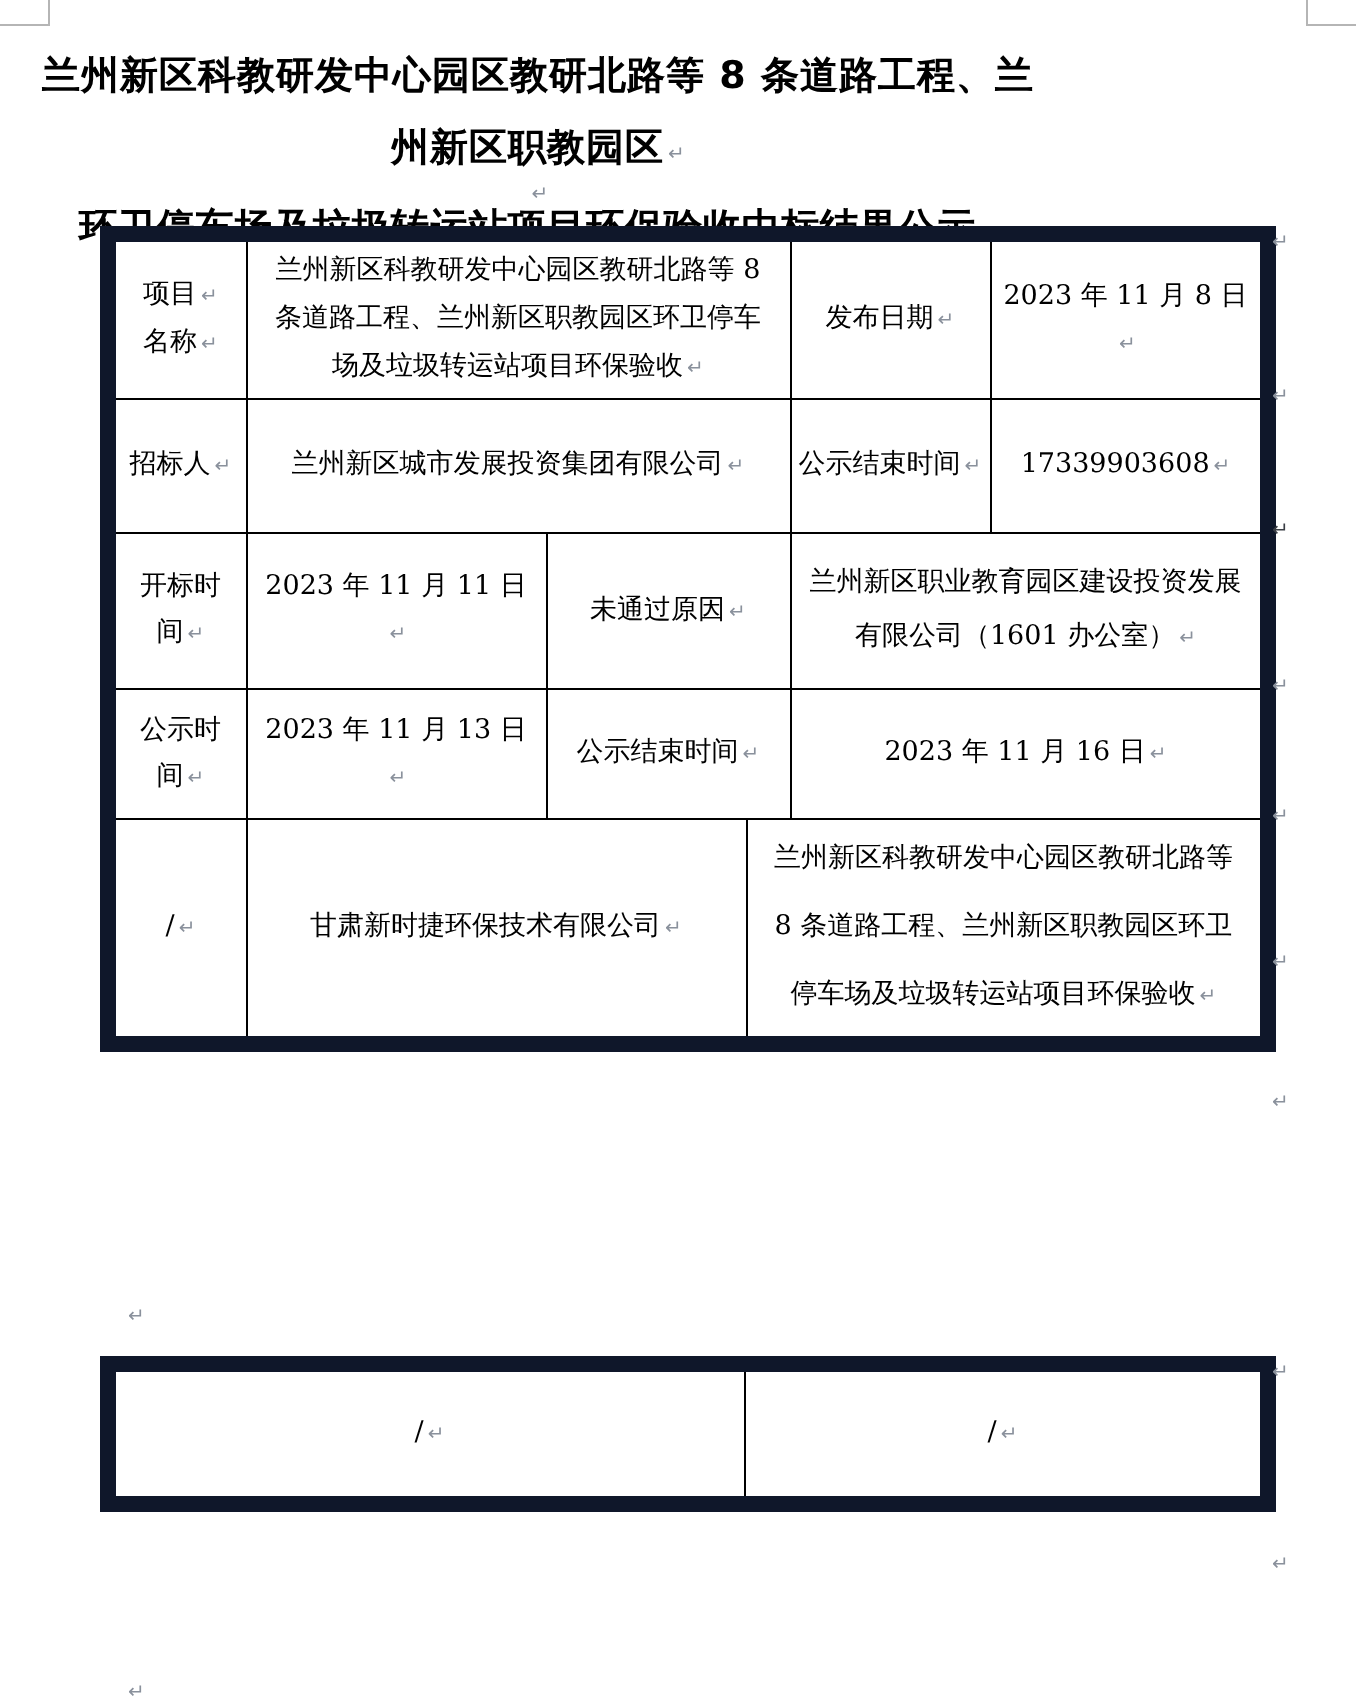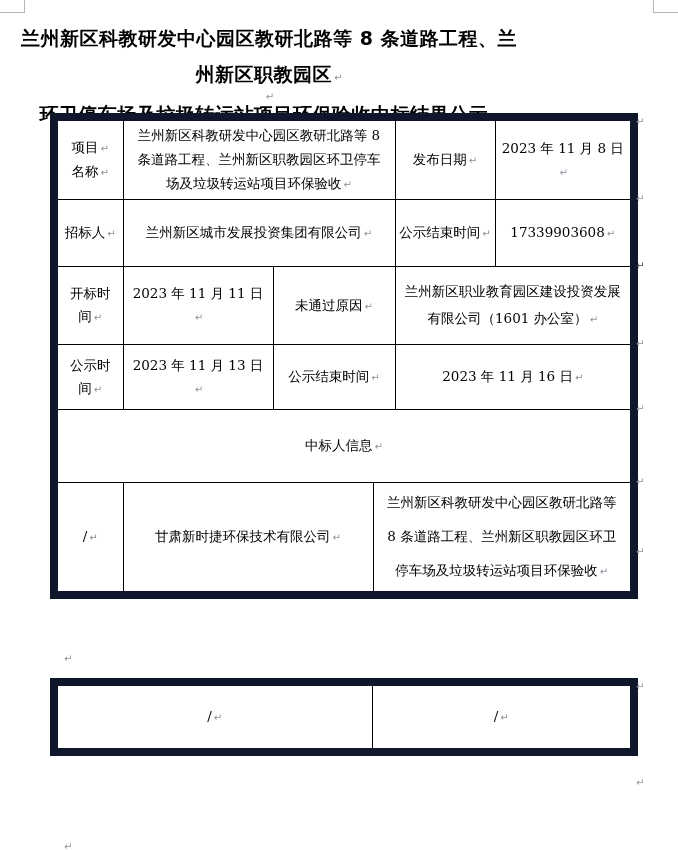--- a/index.html
+++ b/index.html
@@ -97,23 +97,20 @@
       <td><span>2023 年 11 月 11 日</span><span class="pm">↵</span></td>
       <td colspan="2"><span>未通过原因</span><span class="pm">↵</span></td>
       <td colspan="2" class="lh-md"><span>兰州新区职业教育园区建设投资发展有限公司（1601 办公室）</span><span class="pm">↵</span></td>
     </tr>
     <tr style="height:65px">
       <td><span>公示时间</span><span class="pm">↵</span></td>
       <td><span>2023 年 11 月 13 日</span><span class="pm">↵</span></td>
       <td colspan="2"><span>公示结束时间</span><span class="pm">↵</span></td>
       <td colspan="2"><span>2023 年 11 月 16 日</span><span class="pm">↵</span></td>
     </tr>
-    <tr style="height:73px">
-      <td colspan="6"><span>中标人信息</span><span class="pm">↵</span></td>
-    </tr>
     <tr style="height:105px">
       <td><span>/</span><span class="pm">↵</span></td>
       <td colspan="2"><span>甘肃新时捷环保技术有限公司</span><span class="pm">↵</span></td>
       <td colspan="3" class="lh-lg"><span>兰州新区科教研发中心园区教研北路等 8 条道路工程、兰州新区职教园区环卫停车场及垃圾转运站项目环保验收</span><span class="pm">↵</span></td>
     </tr>
   </tbody>
     </table>
 
   <table class="tbl tbl2">
     <colgroup>

